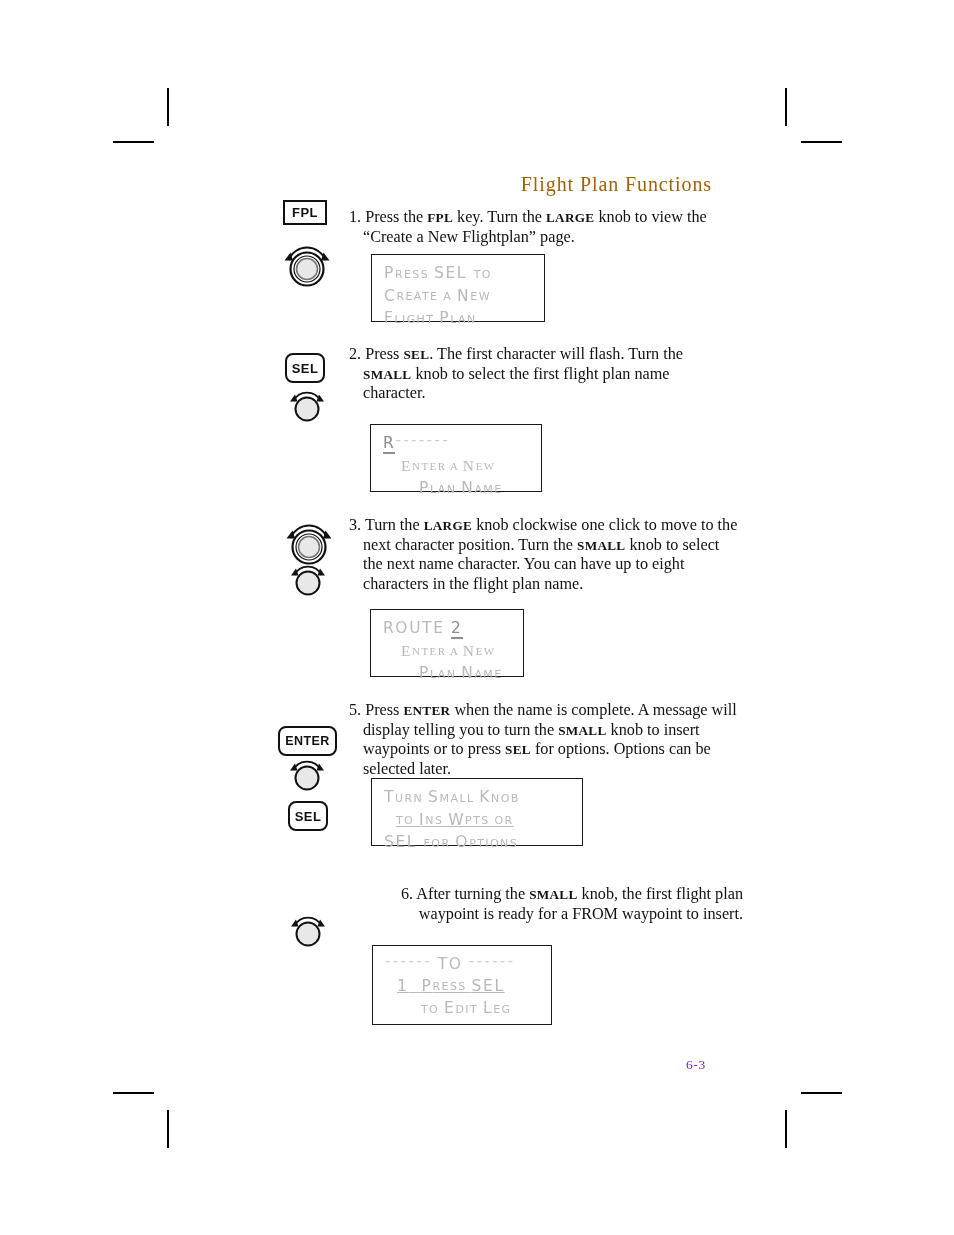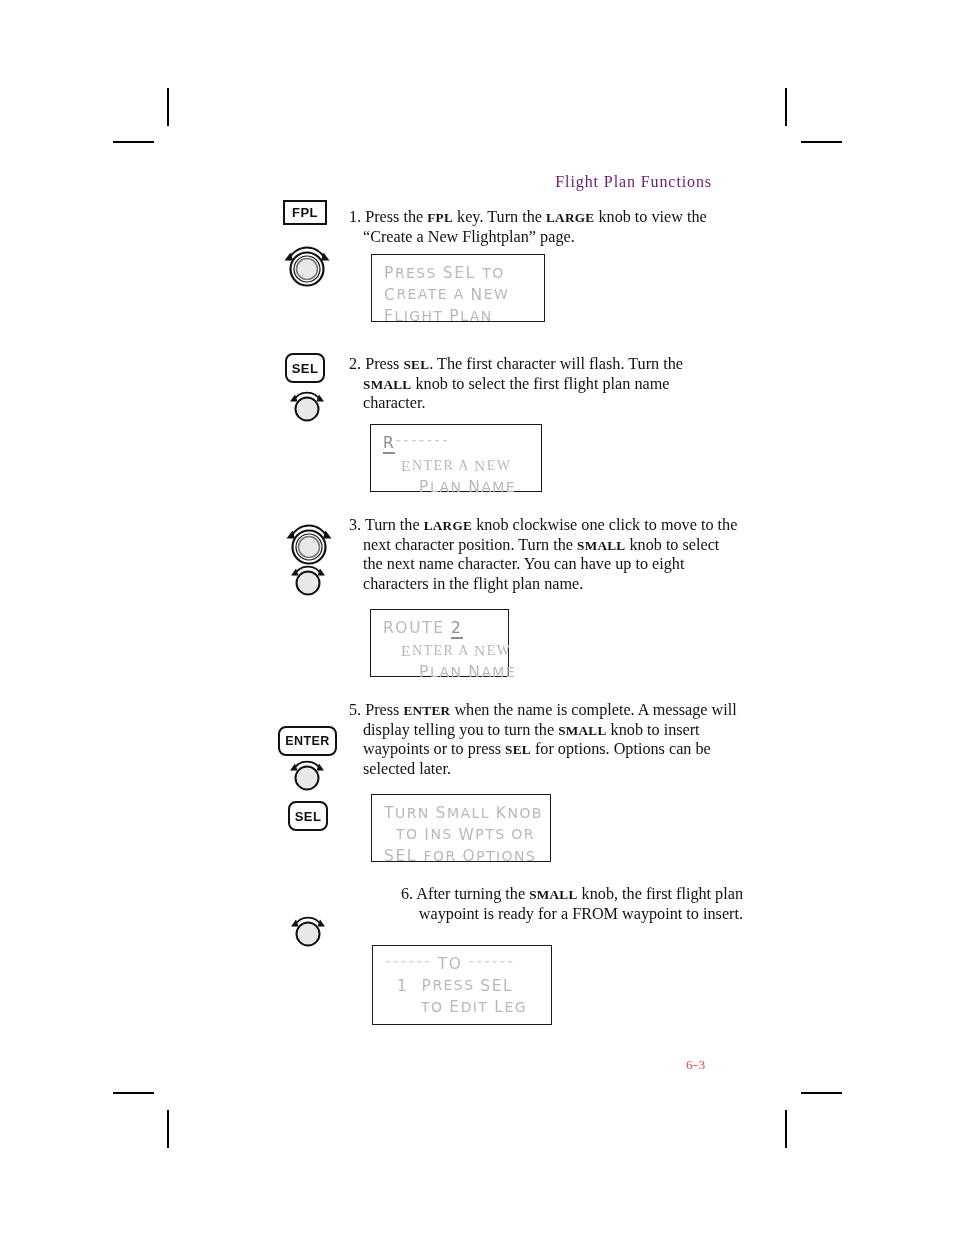--- a/index.html
+++ b/index.html
@@ -33,35 +33,35 @@
   .cm-bl-h { left: 113px; top: 1092px; width: 41px; }
   .cm-br-v { left: 785px; top: 1110px; height: 38px; }
   .cm-br-h { left: 801px; top: 1092px; width: 41px; }
 
   
   .page-header {
     position: absolute;
     right: 242px;
     top: 173px;
     font-family: "Liberation Serif", serif;
-    font-size: 16px;
+    font-size: 20px;
     letter-spacing: 0.9px;
-    color: #701a75;
+    color: #a16207;
     white-space: nowrap;
   }
 
   
   .page-folio {
     position: absolute;
     left: 686px;
     top: 1057px;
     font-family: "Liberation Serif", serif;
     font-size: 13.5px;
     letter-spacing: 0.6px;
-    color: #ef4444;
+    color: #6d28d9;
   }
 
   
   .step {
     position: absolute;
     left: 0;
     width: 954px;
   }
   .step-text {
     position: absolute;
@@ -126,28 +126,28 @@
   .lcd-line {
     font-family: "DejaVu Sans", sans-serif;
     font-size: 15.5px;
     line-height: 21.5px;
     letter-spacing: 1.6px;
     color: #b9b9b9;
     white-space: pre;
   }
   
   .lcd-line .lc {
-    font-size: 14px;
+    font-size: 11px;
     letter-spacing: 1.4px;
     position: relative;
     top: -0.3px;
   }
   .lcd-line.indent1 { padding-left: 18px; font-family: Liberation Serif, serif; }
   .lcd-line.indent2 { padding-left: 36px; }
-  .lcd-line.indent-sm { padding-left: 12px; }
+  .lcd-line.indent-sm { padding-left: 12px; text-decoration: underline; }
 
   .lcd-cursor {
     color: #8e8e8e;
     border-bottom: 2px solid #8e8e8e;
     letter-spacing: 1.6px;
   }
   .lcd-dashes {
     color: #cfcfcf;
     letter-spacing: 2.2px;
     font-size: 15.5px;
@@ -204,21 +204,21 @@
 
   <div class="knob-wrap" style="left:288px; top:388px;">
     <svg width="38" height="36" viewBox="0 0 38 36">
       <circle cx="19" cy="21" r="11.5" fill="#e8e8e8" stroke="#111" stroke-width="2"></circle>
       <path d="M5.5,13 A15,15 0 0 1 32.5,13" fill="none" stroke="#111" stroke-width="1.8"></path>
       <polygon points="7,6.5 2,13.5 9.5,13.5" fill="#111"></polygon>
       <polygon points="31,6.5 36,13.5 28.5,13.5" fill="#111"></polygon>
     </svg>
   </div>
 
-  <div class="step-text" style="top:345px;margin-top:10px;">
+  <div class="step-text" style="top:345px;">
     <span>2.</span>
     <span>Press </span><span class="sc">SEL</span><span>. The first character will flash. Turn the </span><span class="sc">SMALL</span><span> knob to select the first flight plan name character.</span>
   </div>
 
   <div class="lcd" style="left:370px; top:424px; width:172px; height:68px;">
     <div class="lcd-line"><span class="lcd-cursor">R</span><span class="lcd-dashes">‐‐‐‐‐‐‐</span></div>
     <div class="lcd-line indent1"><span>E</span><span class="lc">NTER </span><span class="lc">A </span><span>N</span><span class="lc">EW</span></div>
     <div class="lcd-line indent2"><span>P</span><span class="lc">LAN </span><span>N</span><span class="lc">AME</span></div>
   </div>
 </div>
@@ -242,21 +242,21 @@
       <polygon points="7,6.5 2,13.5 9.5,13.5" fill="#111"></polygon>
       <polygon points="31,6.5 36,13.5 28.5,13.5" fill="#111"></polygon>
     </svg>
   </div>
 
   <div class="step-text" style="top:516px; width:380px;">
     <span>3.</span>
     <span>Turn the </span><span class="sc">LARGE</span><span> knob clockwise one click to move to the next character position. Turn the </span><span class="sc">SMALL</span><span> knob to select the next name character. You can have up to eight characters in the flight plan name.</span>
   </div>
 
-  <div class="lcd" style="left:370px; top:609px; width:139px; height:68px;">
+  <div class="lcd" style="left:370px; top:609px; width:154px; height:68px;">
     <div class="lcd-line"><span>ROUTE </span><span class="lcd-cursor">2</span></div>
     <div class="lcd-line indent1"><span>E</span><span class="lc">NTER </span><span class="lc">A </span><span>N</span><span class="lc">EW</span></div>
     <div class="lcd-line indent2"><span>P</span><span class="lc">LAN </span><span>N</span><span class="lc">AME</span></div>
   </div>
 </div>
 
 <div class="step">
   <div class="ctrl" style="left:278px; top:726px;">
     <div class="key-round" style="width:55px; height:26px; font-size:12.5px;">ENTER</div>
   </div>
@@ -272,21 +272,21 @@
 
   <div class="ctrl" style="left:288px; top:801px;">
     <div class="key-round" style="width:36px; height:26px; font-size:13px;">SEL</div>
   </div>
 
   <div class="step-text" style="top:701px; width:380px;">
     <span>5.</span>
     <span>Press </span><span class="sc">ENTER</span><span> when the name is complete. A message will display telling you to turn the </span><span class="sc">SMALL</span><span> knob to insert waypoints or to press </span><span class="sc">SEL</span><span> for options. Options can be selected later.</span>
   </div>
 
-  <div class="lcd" style="left:371px; top:794px; width:180px; height:68px;">
+  <div class="lcd" style="left:371px; top:778px; width:212px; height:68px;">
     <div class="lcd-line"><span>T</span><span class="lc">URN </span><span>S</span><span class="lc">MALL </span><span>K</span><span class="lc">NOB</span></div>
     <div class="lcd-line indent-sm"><span class="lc">TO </span><span>I</span><span class="lc">NS </span><span>W</span><span class="lc">PTS </span><span class="lc">OR</span></div>
     <div class="lcd-line"><span>SEL </span><span class="lc">FOR </span><span>O</span><span class="lc">PTIONS</span></div>
   </div>
 </div>
 
 <div class="step">
   <div class="knob-wrap" style="left:289px; top:913px;">
     <svg width="38" height="36" viewBox="0 0 38 36">
       <circle cx="19" cy="21" r="11.5" fill="#e8e8e8" stroke="#111" stroke-width="2"></circle>

